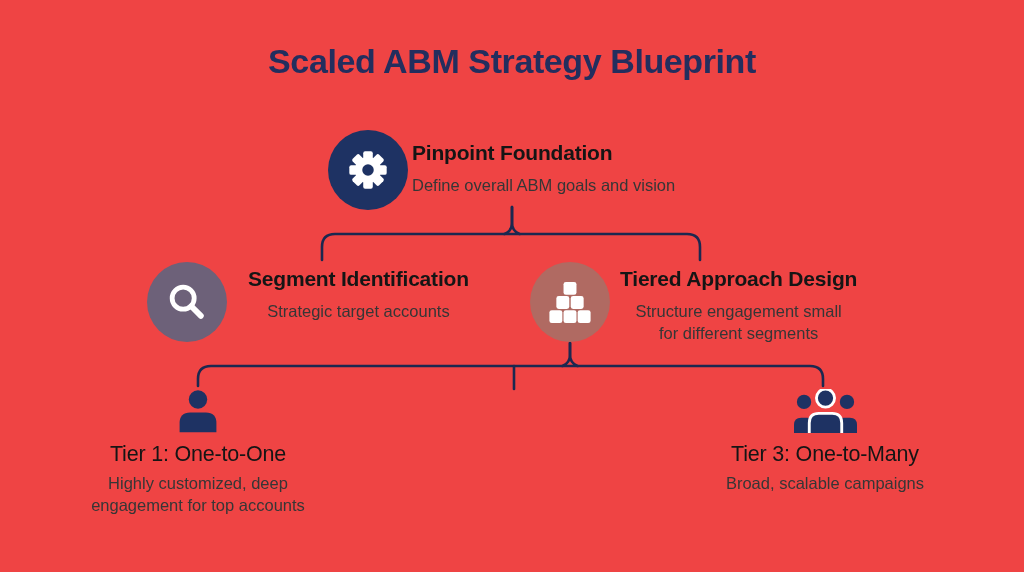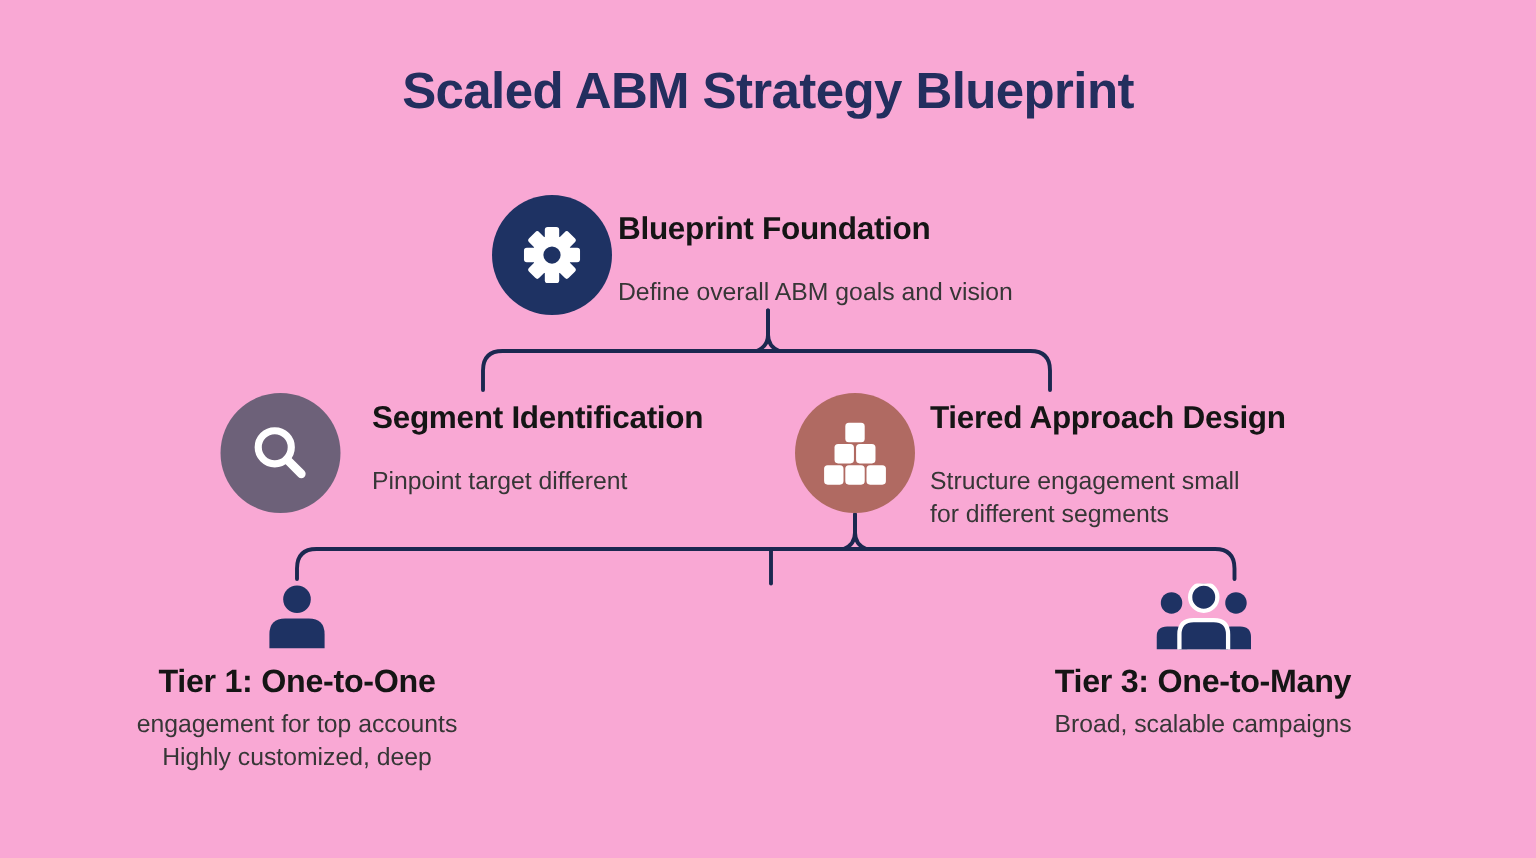--- a/index.html
+++ b/index.html
@@ -1,33 +1,33 @@
 <!DOCTYPE html>
 <html><head>
 <meta charset="utf-8">
 <style>
   html,body{margin:0;padding:0;background:#ffffff;}
   .canvas{
-    position:relative;width:1024px;height:572px;background:#f9a8d4;
+    position:relative;width:1024px;height:572px;background:#ef4444;
     font-family:"Liberation Sans",sans-serif;overflow:hidden;
   }
   .main-title{
     position:absolute;top:42px;left:0;width:100%;margin:0;text-align:center;
     font-size:34px;font-weight:700;color:#232e5e;letter-spacing:-0.4px;
   }
   .connectors{position:absolute;left:0;top:0;width:1024px;height:572px;pointer-events:none;}
   .circle{
     position:absolute;width:80px;height:80px;border-radius:50%;
     display:flex;align-items:center;justify-content:center;
   }
   .node-text{position:absolute;}
   .node-title{font-size:21px;font-weight:700;color:#151515;letter-spacing:-0.2px;}
-  .node-sub{margin-top:20px;font-size:16.5px;color:#363636;line-height:1.32;}
+  .node-sub{margin-top:10px;font-size:16.5px;color:#363636;line-height:1.32;text-align:center;}
   .tier{position:absolute;top:389px;display:flex;flex-direction:column;align-items:center;}
-  .tier-title{margin-top:9px;font-size:21.5px;font-weight:700;color:#151515;letter-spacing:-0.2px;}
+  .tier-title{margin-top:9px;font-size:21.5px;font-weight:400;color:#151515;letter-spacing:-0.2px;}
   .tier-sub{margin-top:6px;font-size:16.5px;color:#363636;line-height:1.32;text-align:center;}
 </style>
 </head>
 <body>
 
 <div class="canvas">
 
   <h1 class="main-title">Scaled ABM Strategy Blueprint</h1>
 
   <svg class="connectors" viewBox="0 0 1024 572" fill="none" stroke="#1b2850" stroke-width="2.6" stroke-linecap="round" stroke-linejoin="round">
@@ -50,34 +50,34 @@
           <rect x="-5" y="-19.5" width="10" height="39" rx="2" transform="rotate(45)"></rect>
           <rect x="-5" y="-19.5" width="10" height="39" rx="2" transform="rotate(90)"></rect>
           <rect x="-5" y="-19.5" width="10" height="39" rx="2" transform="rotate(135)"></rect>
           <circle r="13.5"></circle>
         </g>
         <circle r="6" fill="#1e3263"></circle>
       </g>
     </svg>
   </div>
   <div class="node-text" style="left:412px;top:141px;">
-    <div class="node-title">Blueprint Foundation</div>
+    <div class="node-title">Pinpoint Foundation</div>
     <div class="node-sub">Define overall ABM goals and vision</div>
   </div>
 
   <div class="circle" style="left: 147px; top: 262px; background-color: rgb(109, 97, 121);">
     <svg width="46" height="46" viewBox="0 0 48 48">
       <circle cx="20" cy="20" r="11.5" fill="none" stroke="#ffffff" stroke-width="5"></circle>
       <line x1="28.5" y1="28.5" x2="38.5" y2="38.5" stroke="#ffffff" stroke-width="6" stroke-linecap="round"></line>
     </svg>
   </div>
   <div class="node-text" style="left:248px;top:267px;">
     <div class="node-title">Segment Identification</div>
     <div class="node-sub">
-      <div>Pinpoint target different</div>
+      <div>Strategic target accounts</div>
     </div>
   </div>
 
   <div class="circle" style="left: 530px; top: 262px; background-color: rgb(176, 106, 98);">
     <svg width="46" height="46" viewBox="0 0 48 48">
       <g fill="#ffffff">
         <rect x="17.25" y="3" width="13.5" height="13.5" rx="2.5"></rect>
         <rect x="9.75" y="17.75" width="13.5" height="13.5" rx="2.5"></rect>
         <rect x="24.75" y="17.75" width="13.5" height="13.5" rx="2.5"></rect>
         <rect x="2.5" y="32.5" width="13.5" height="13.5" rx="2.5"></rect>
@@ -96,27 +96,27 @@
 
   <div class="tier" style="left:58px;width:280px;">
     <svg width="46" height="44" viewBox="0 0 50 46">
       <g fill="#1e3263">
         <circle cx="25" cy="10.5" r="10"></circle>
         <path d="M5 46 V36 Q5 24.5 16.5 24.5 H33.5 Q45 24.5 45 36 V46 Z"></path>
       </g>
     </svg>
     <div class="tier-title">Tier 1: One-to-One</div>
     <div class="tier-sub">
+      <div>Highly customized, deep</div>
       <div>engagement for top accounts</div>
-      <div>Highly customized, deep</div>
     </div>
   </div>
 
 
-  <div class="tier" style="left:660px;width:284px;">
+  <div class="tier" style="left:683px;width:284px;">
     <svg width="63" height="44" viewBox="0 0 66 46">
       <g fill="#1e3263">
         <circle cx="10.5" cy="13.5" r="7.5"></circle>
         <circle cx="55.5" cy="13.5" r="7.5"></circle>
         <path d="M0 46 V37.5 Q0 30 7.5 30 H14 Q21.5 30 21.5 37.5 V46 Z"></path>
         <path d="M44.5 46 V37.5 Q44.5 30 52 30 H58.5 Q66 30 66 37.5 V46 Z"></path>
       </g>
       <circle cx="33" cy="9.5" r="9.5" fill="#1e3263" stroke="#ffffff" stroke-width="3"></circle>
       <path d="M16 47.5 V35.5 Q16 25.5 26 25.5 H40 Q50 25.5 50 35.5 V47.5 Z" fill="#1e3263" stroke="#ffffff" stroke-width="3"></path>
     </svg>

